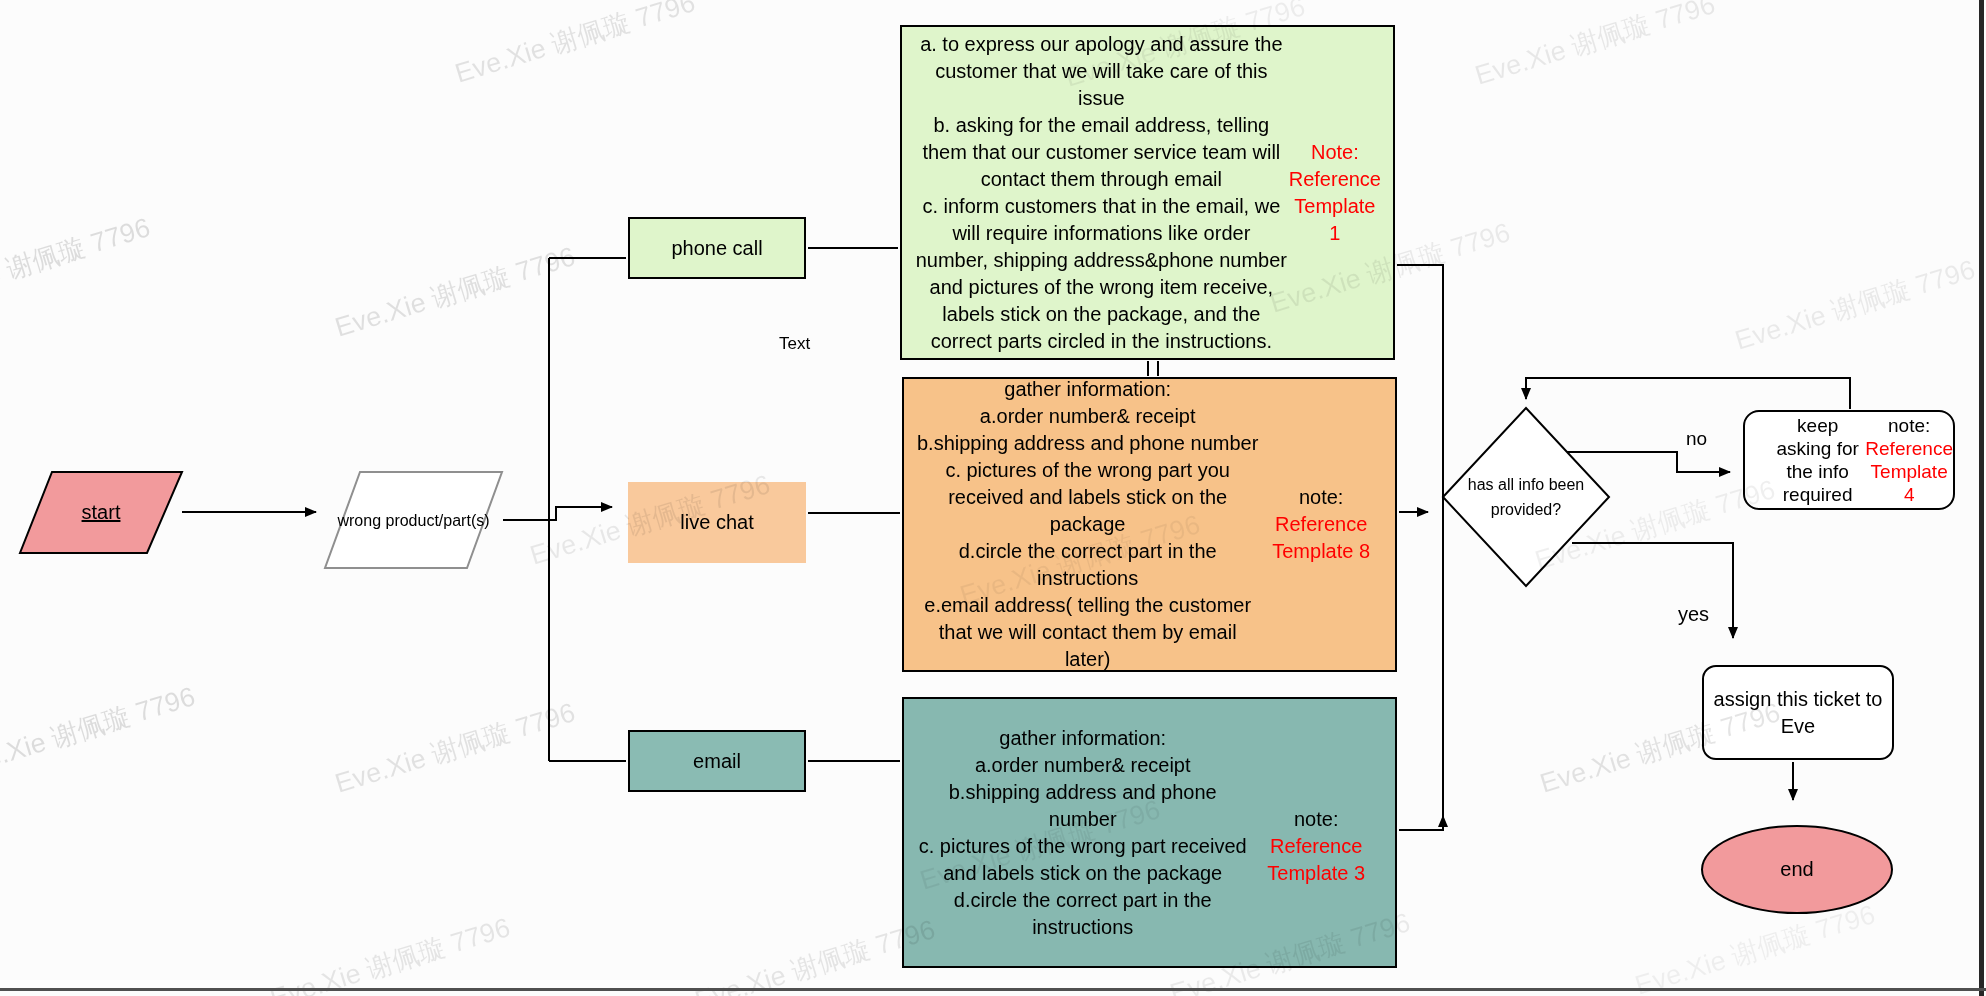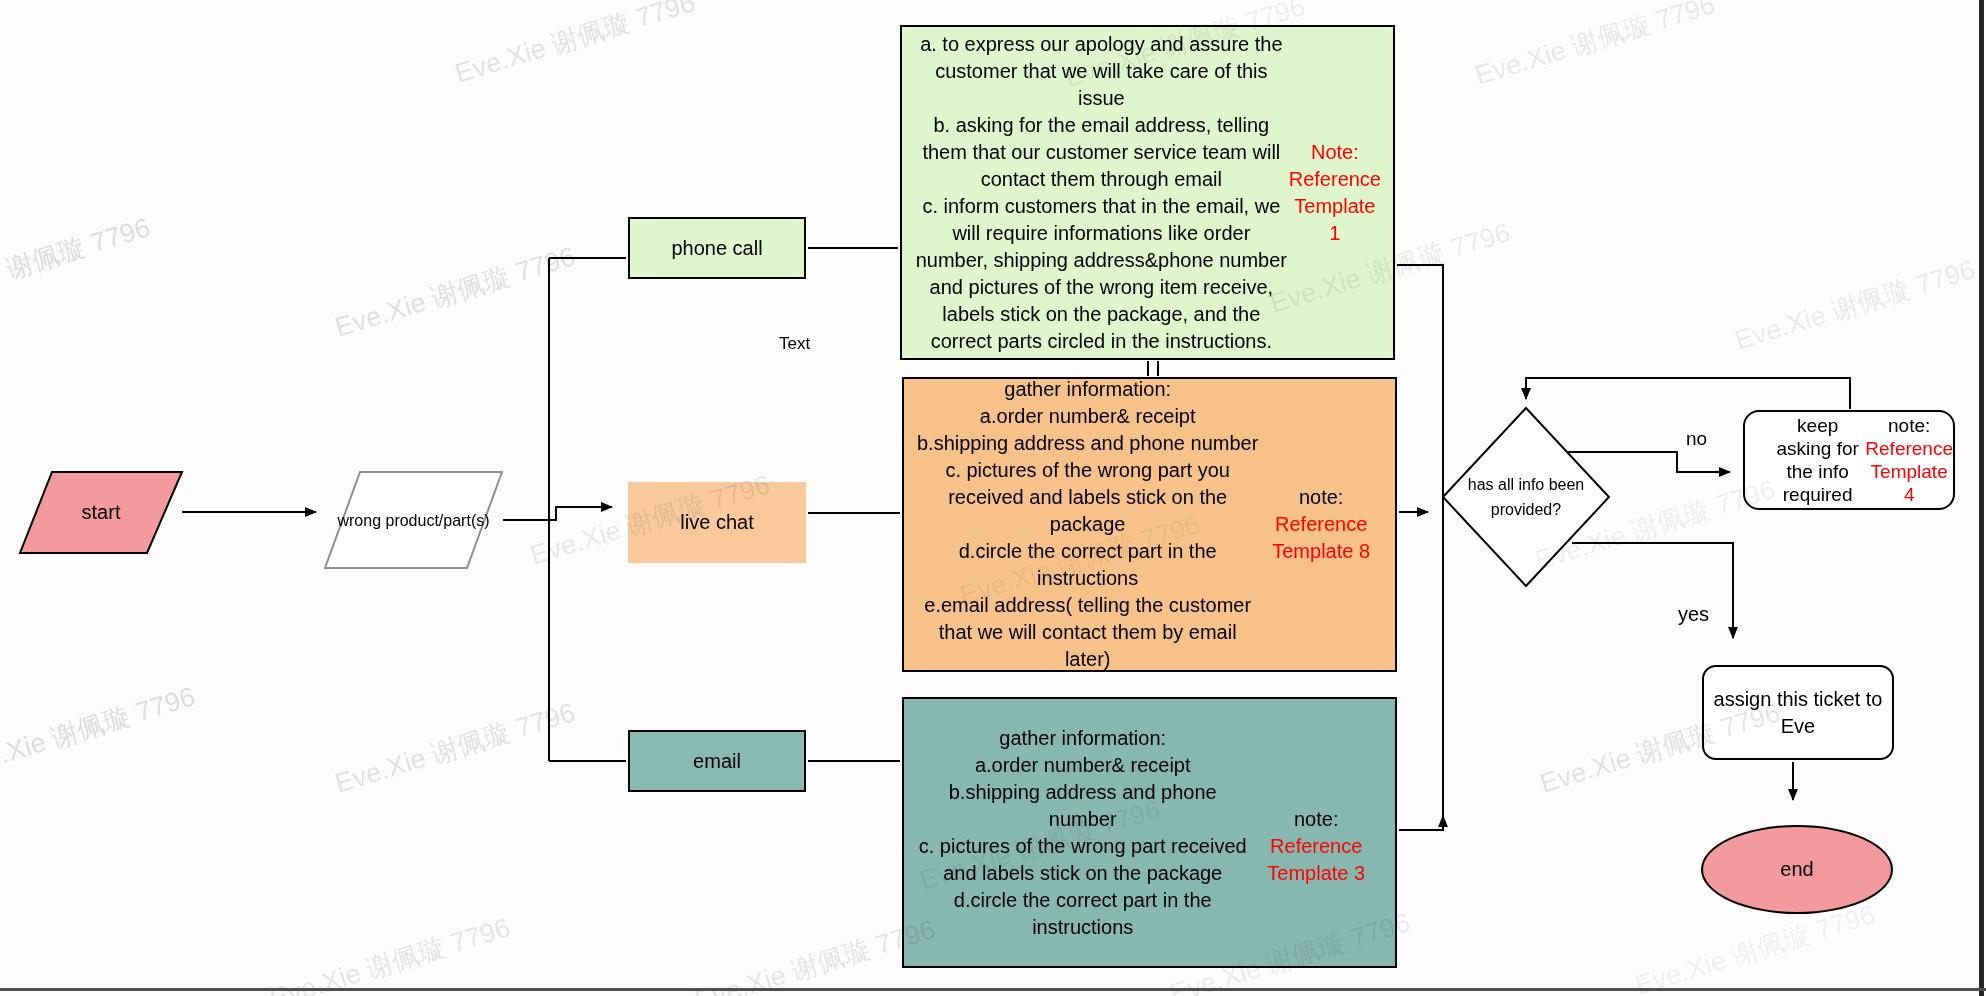--- a/index.html
+++ b/index.html
@@ -23,21 +23,21 @@
   .live-chat{left:628px;top:482px;width:178px;height:81px;background:var(--node_orange_small);}
   .email-box{left:628px;top:730px;width:178px;height:62px;background:var(--node_teal_small);border:2px solid #000;}
   .detail{font-size:20px;line-height:27px;padding:4px 12px;}
   .phone-detail{left:900px;top:25px;width:495px;height:335px;background:var(--node_green);border:2px solid #000;}
   .chat-detail{left:902px;top:377px;width:495px;height:295px;background:var(--node_orange_large);border:2px solid #000;}
   .email-detail{left:902px;top:697px;width:495px;height:271px;background:var(--node_teal_large);border:2px solid #000;}
   .detail .body{white-space:pre-line;}
   .email-detail .note-line{margin-top:27px;}
   .note-red{color:var(--note_red,#FF0000);}
   .phone-detail .note-line{color:var(--note_red,#FF0000);}
-  .start-label{left:20px;top:472px;width:162px;height:81px;font-size:20px;}
+  .start-label{left:20px;top:472px;width:162px;height:81px;font-size:20px;text-decoration:underline;}
   .trigger-label{left:325px;top:472px;width:177px;height:96px;font-size:16px;line-height:19px;}
   .decision-label{left:1446px;top:412px;width:160px;height:170px;font-size:16px;line-height:25px;}
   .keep-asking{left:1743px;top:410px;width:212px;height:100px;background:#fff;border:2px solid #000;
                border-radius:16px;font-size:19px;line-height:23px;padding-left:25px;}
   .assign{left:1702px;top:665px;width:192px;height:95px;background:#fff;border:2px solid #000;
           border-radius:14px;font-size:20px;line-height:27px;}
   .end-node{left:1701px;top:825px;width:192px;height:89px;background:var(--node_red);
             border:2px solid #000;border-radius:50%;font-size:20px;}
   .edge-label{position:absolute;font-size:19px;}
   .no-label{left:1686px;top:428px;}

